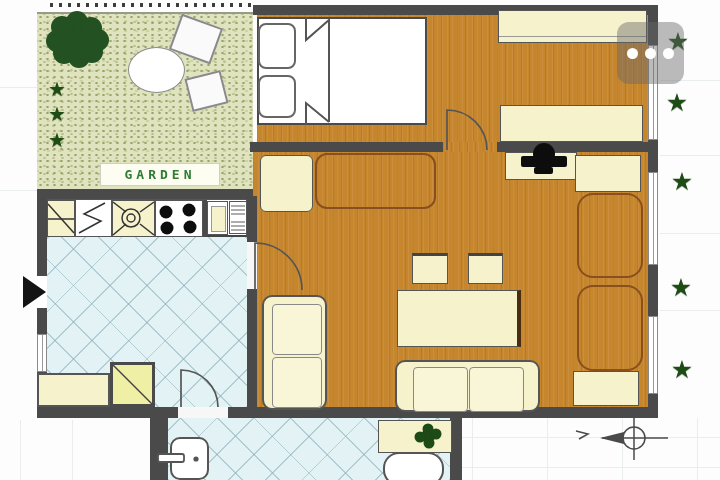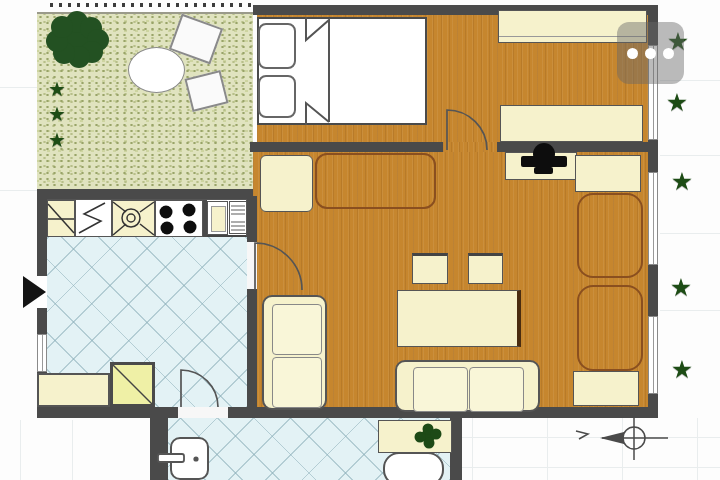--- a/index.html
+++ b/index.html
@@ -56,20 +56,23 @@
   <div class="abs gridline" style="left:622px;top:418px;width:1px;height:62px;"></div>
   <div class="abs gridline" style="left:697px;top:418px;width:1px;height:62px;"></div>
   <div class="abs gridline" style="left:460px;top:437px;width:260px;height:1px;"></div>
   <div class="abs gridline" style="left:460px;top:467px;width:260px;height:1px;"></div>
 
   <div id="fence" class="abs" style="left:50px;top:3px;width:205px;height:4px;"></div>
   <div class="abs garden" style="left:37px;top:12px;width:216px;height:178px;"></div>
   <div class="abs" style="left:128px;top:47px;width:57px;height:46px;background:#fff;border:1.5px solid #8a8a8a;border-radius:50%;z-index:4;"></div>
   <div class="abs" style="left:174px;top:20px;width:44px;height:38px;background:#fafafa;border:2px solid #8a8a8a;transform:rotate(20deg);z-index:4;"></div>
   <div class="abs" style="left:188px;top:74px;width:37px;height:34px;background:#fafafa;border:2px solid #8a8a8a;transform:rotate(-14deg);z-index:4;"></div>
+  <div id="garden-label" class="abs" style="left:100px;top:163px;width:120px;height:23px;">
+    <span>GARDEN</span>
+  </div>
 
   <div class="abs floor-tile" style="left:47px;top:237px;width:200px;height:170px;"></div>
   <div class="abs floor-wood" style="left:257px;top:15px;width:391px;height:127px;"></div>
   <div class="abs floor-wood" style="left:253px;top:152px;width:395px;height:255px;"></div>
   <div class="abs floor-tile" style="left:168px;top:418px;width:282px;height:62px;"></div>
 
   <div class="abs wall" style="left:37px;top:189px;width:216px;height:11px;"></div>
   <div class="abs wall" style="left:253px;top:5px;width:405px;height:10px;"></div>
   <div class="abs wall" style="left:37px;top:196px;width:10px;height:80px;"></div>
   <div class="abs wall" style="left:37px;top:308px;width:10px;height:110px;"></div>

